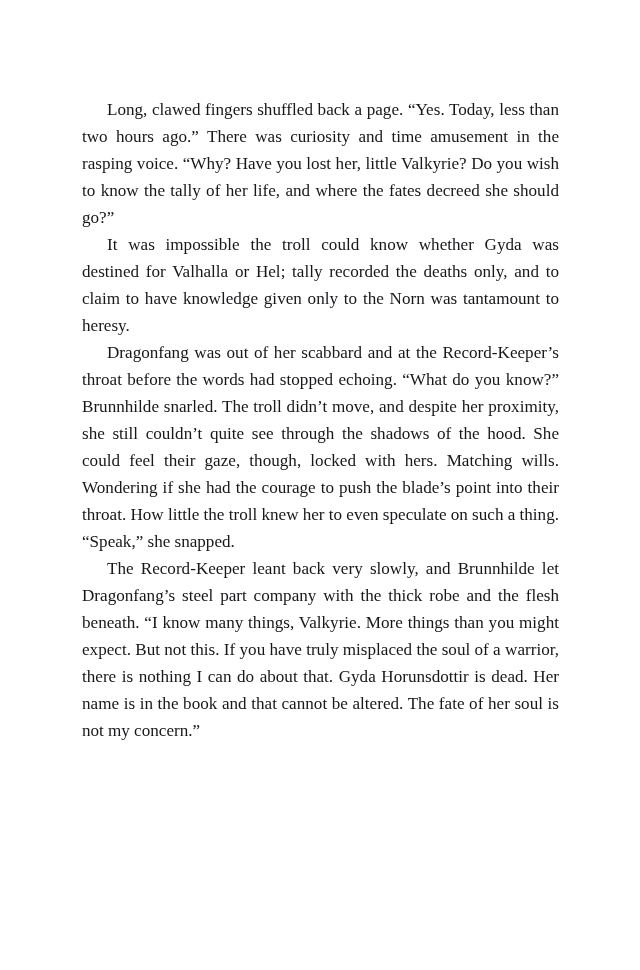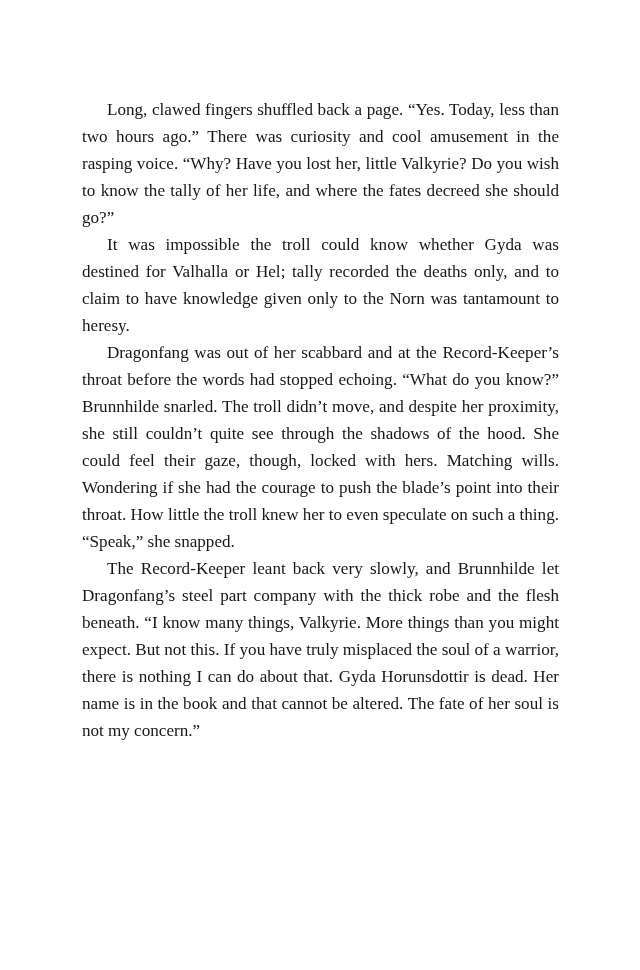--- a/index.html
+++ b/index.html
@@ -44,19 +44,19 @@
     text-indent: 25px;
     text-align: justify;
     text-align-last: left;
   }
 </style>
 </head>
 <body style="background: rgb(255, 255, 255);">
 
 <div class="page" style="background: rgb(255, 255, 255);">
   <div class="text-block" style="color: rgb(23, 23, 26);">
-    <p class="para">Long, clawed fingers shuffled back a page. “Yes. Today, less than two hours ago.” There was curiosity and cool amusement in the rasping voice. “Why? Have you lost her, little Valkyrie? Do you wish to know the tally of her life, and where the fates decreed she should go?”</p>
+    <p class="para">Long, clawed fingers shuffled back a page. “Yes. Today, less than two hours ago.” There was curiosity and time amusement in the rasping voice. “Why? Have you lost her, little Valkyrie? Do you wish to know the tally of her life, and where the fates decreed she should go?”</p>
     <p class="para">It was impossible the troll could know whether Gyda was destined for Valhalla or Hel; tally recorded the deaths only, and to claim to have knowledge given only to the Norn was tantamount to heresy.</p>
     <p class="para">Dragonfang was out of her scabbard and at the Record-Keeper’s throat before the words had stopped echoing. “What do you know?” Brunnhilde snarled. The troll didn’t move, and despite her proximity, she still couldn’t quite see through the shadows of the hood. She could feel their gaze, though, locked with hers. Matching wills. Wondering if she had the courage to push the blade’s point into their throat. How little the troll knew her to even speculate on such a thing. “Speak,” she snapped.</p>
     <p class="para">The Record-Keeper leant back very slowly, and Brunnhilde let Dragonfang’s steel part company with the thick robe and the flesh beneath. “I know many things, Valkyrie. More things than you might expect. But not this. If you have truly misplaced the soul of a warrior, there is nothing I can do about that. Gyda Horunsdottir is dead. Her name is in the book and that cannot be altered. The fate of her soul is not my concern.”</p>
   </div>
 
 </div>
 
 </body></html>

